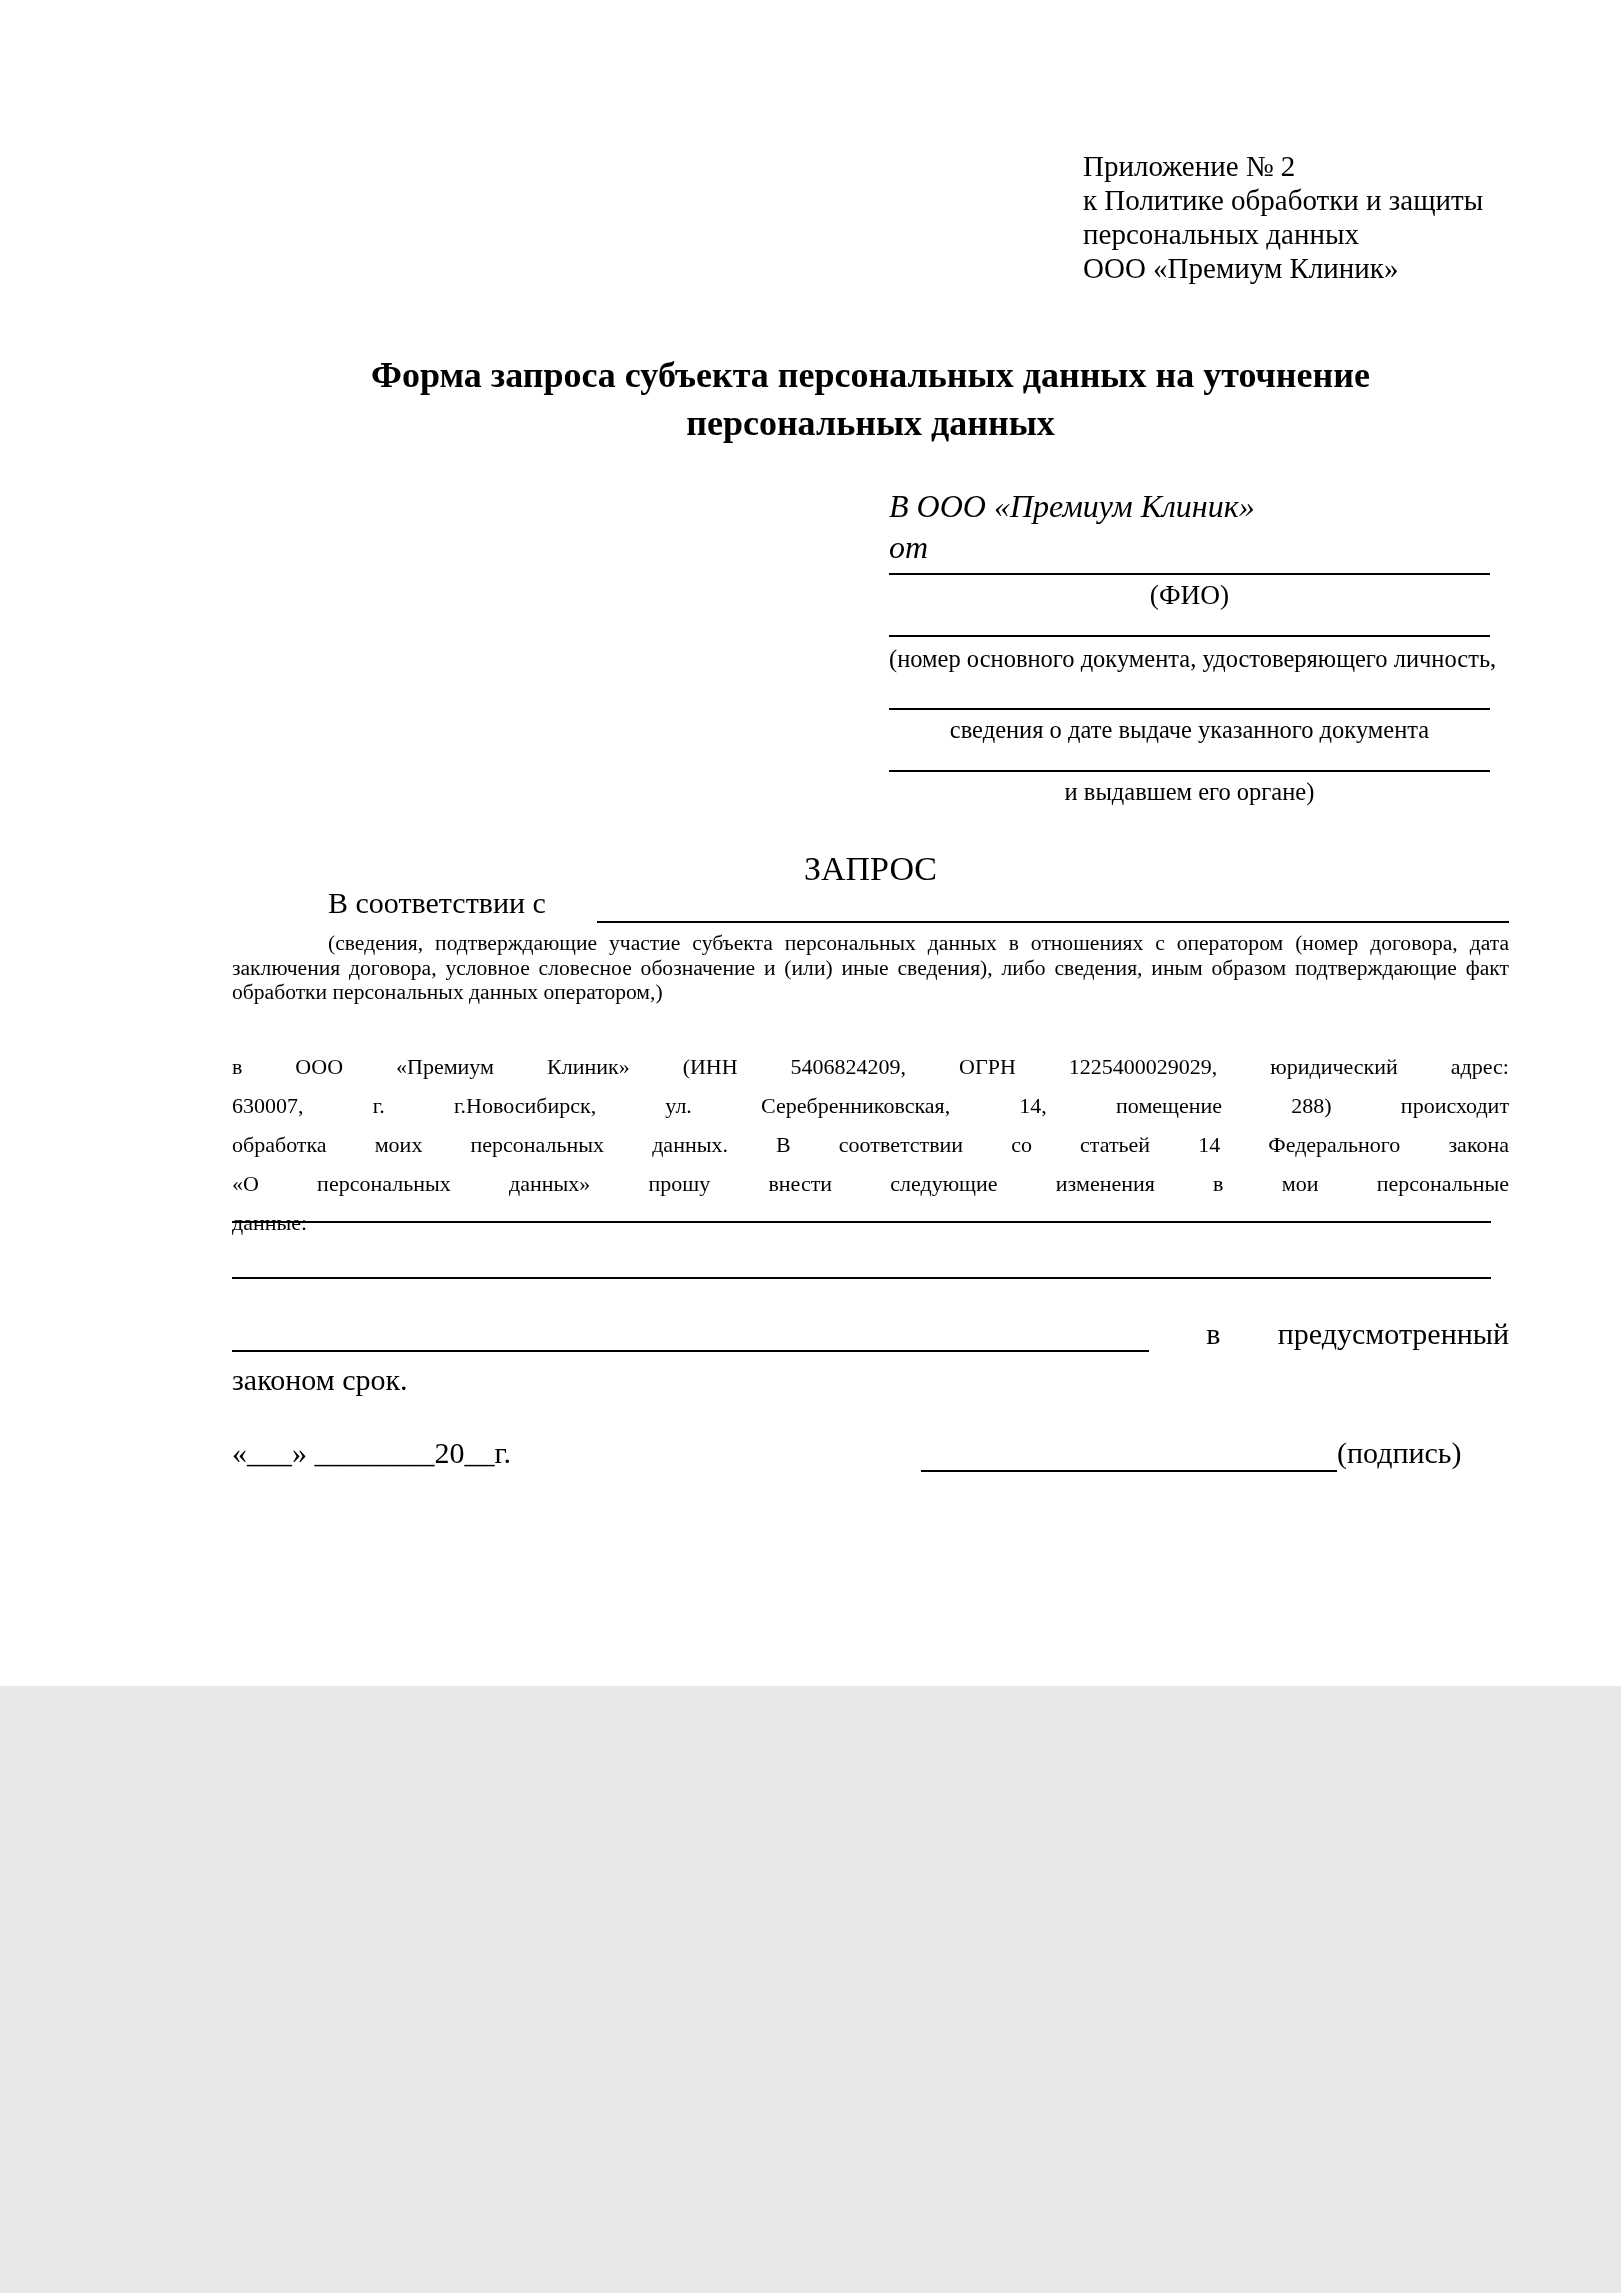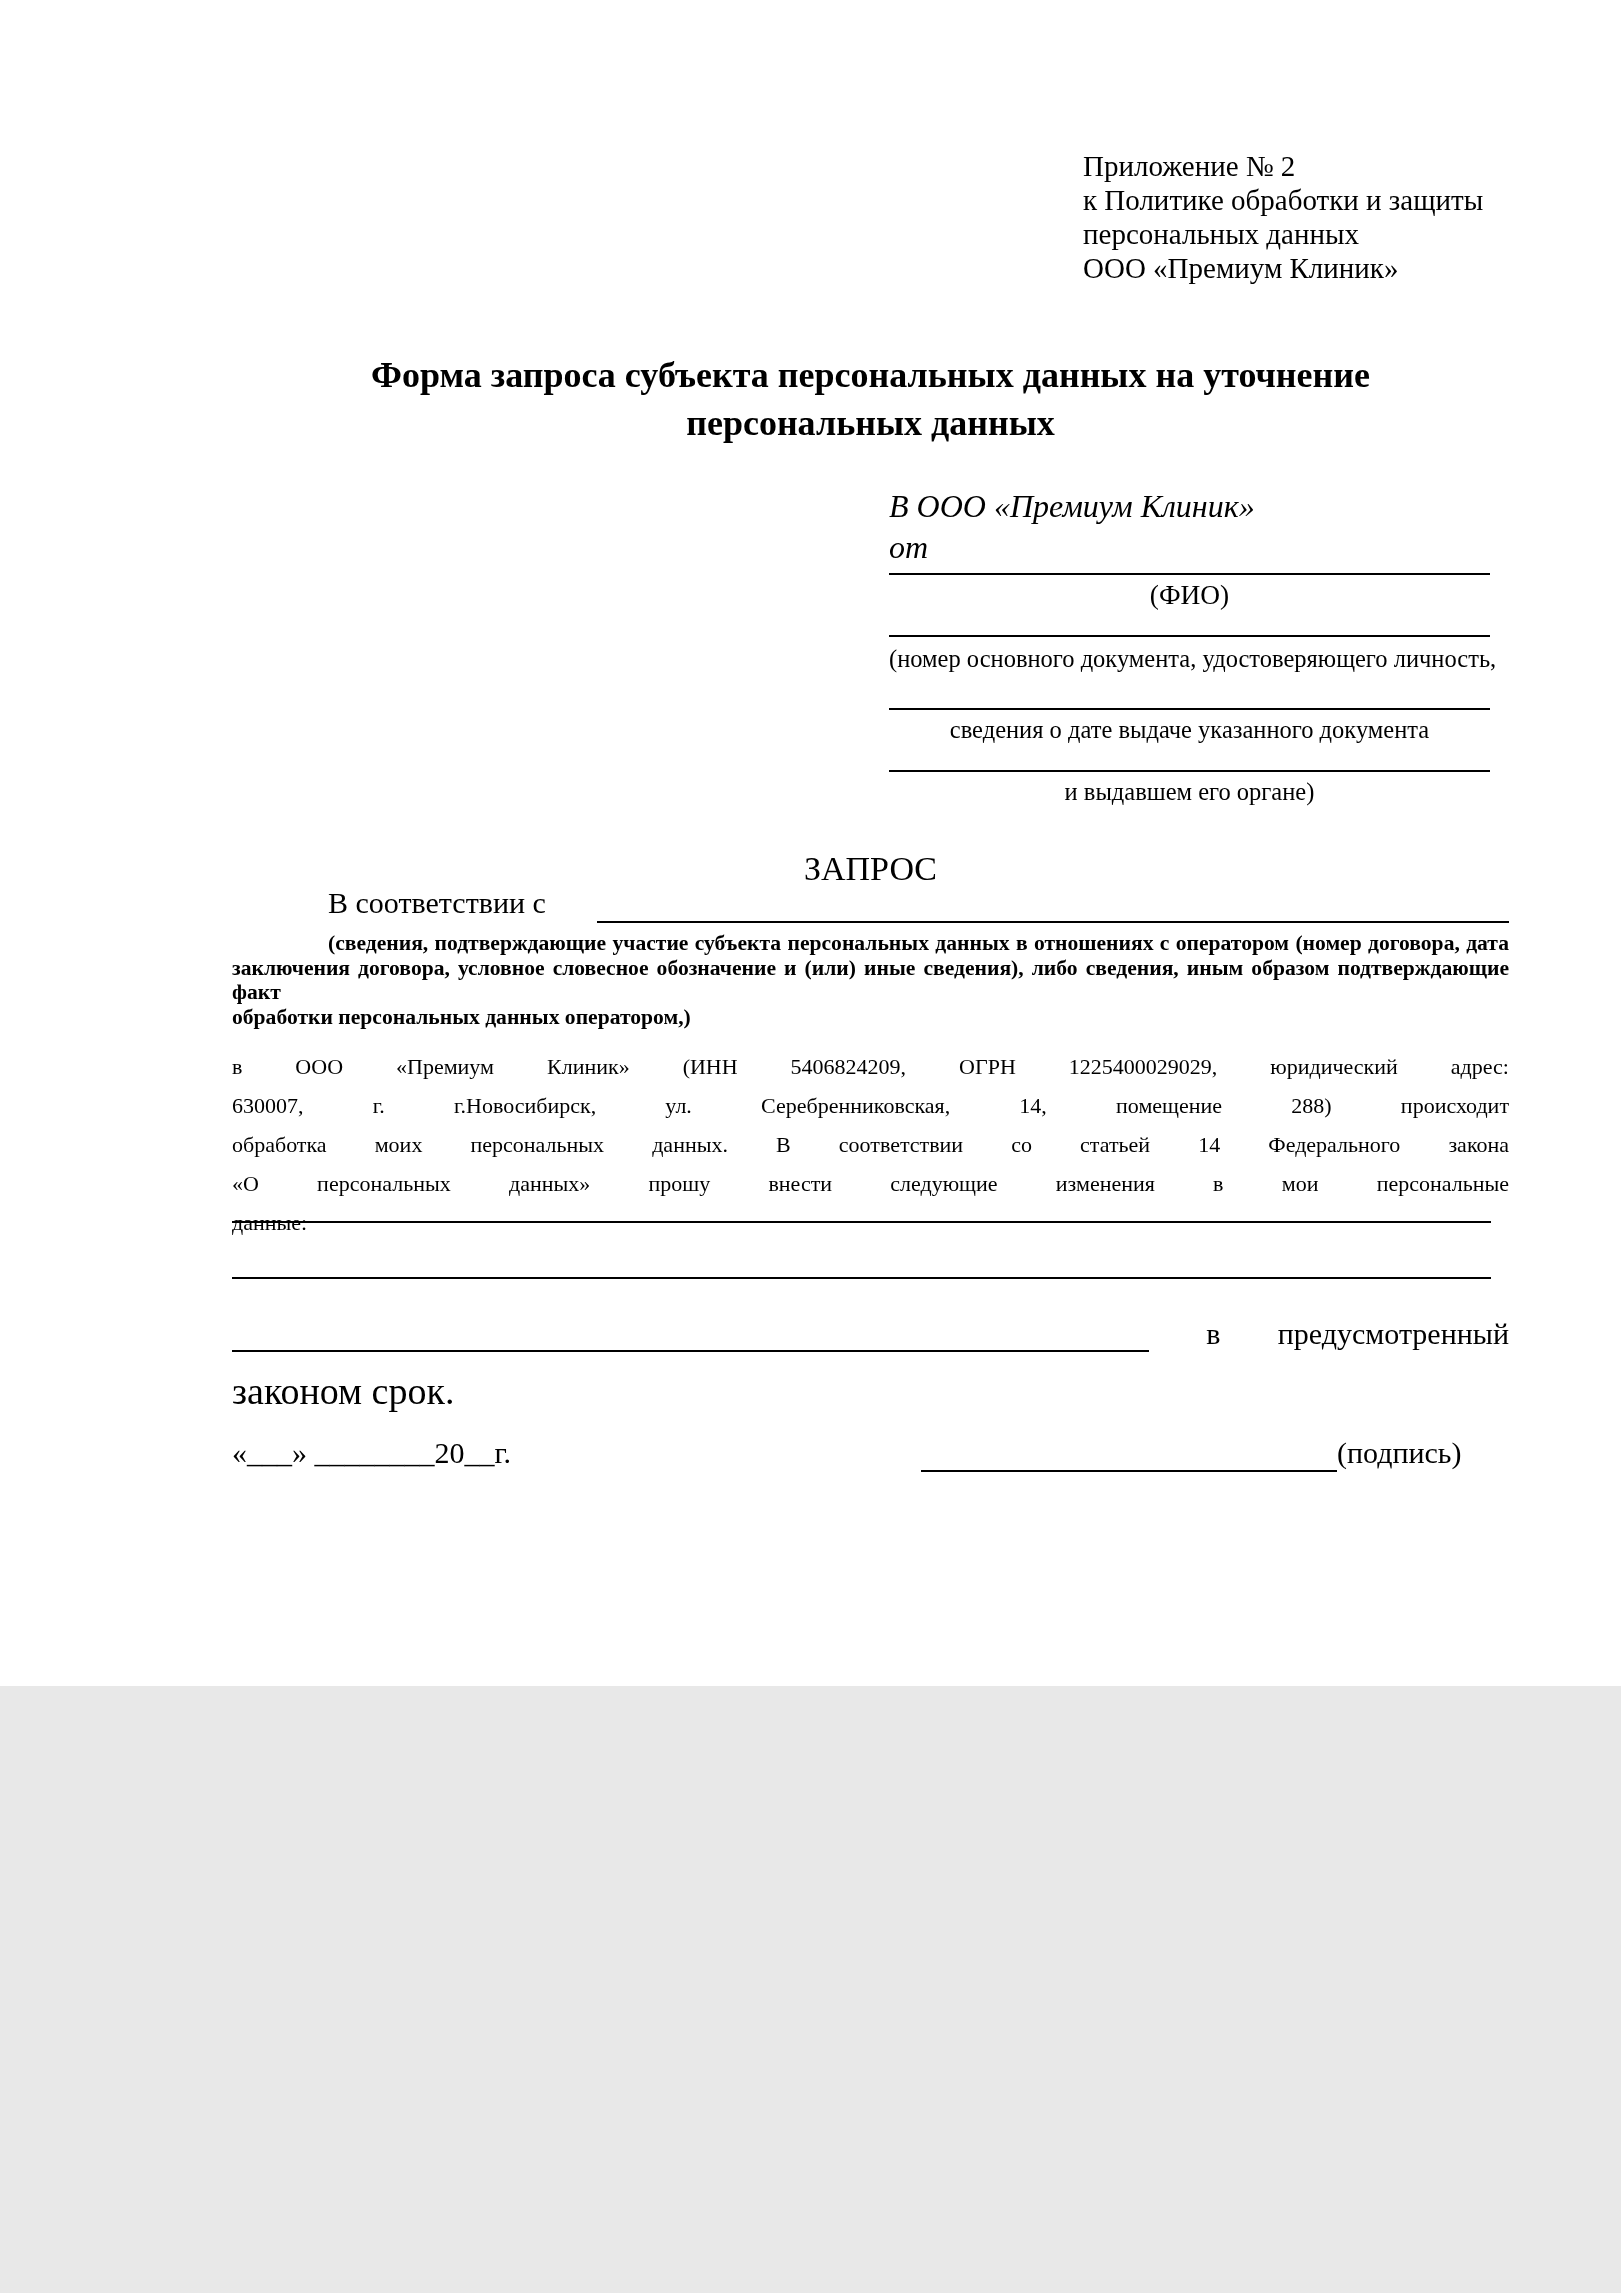--- a/index.html
+++ b/index.html
@@ -32,38 +32,38 @@
   .cap-doc1 { top:645px; font-size:24.5px; }
   .cap-doc2 { top:716px; font-size:24.5px; }
   .cap-doc3 { top:778px; font-size:24.5px; }
 
   
   .req-heading { left:232px; top:849px; width:1277px; text-align:center; font-size:34px; line-height:39px; }
   .accordance { left:232px; top:882px; width:1277px; height:41px; display:flex; font-size:30px; line-height:41px;gap:41px; }
   .accordance .prefix { padding-left:96px; white-space:nowrap; }
   .accordance .fill { flex:1 1 auto; border-bottom:2.9px solid #000; margin-left:9.8px; }
 
-  .small-note { left:232px; top:931px; width:1277px; font-size:21.6px; line-height:24.5px;font-weight:bold; }
+  .small-note { left:232px; top:931px; width:1277px; font-size:21.6px; line-height:24.5px; }
   .small-note .jl { text-align:justify; text-align-last:justify; }
   .small-note .first { text-indent:96px; }
 
   .body-par { left:232px; top:1000px; width:1277px; font-size:22px; line-height:39px;margin-top:47px; }
   .body-par .jl { text-align:justify; text-align-last:justify; }
 
   .u5 { left:232px; top:1221px; width:1259px; }
   .u6 { left:232px; top:1277px; width:1259px; }
 
   .reply-line { left:232px; top:1284px; width:1277px; font-size:30px; line-height:39px;
                 text-indent:96px; text-align:justify; text-align-last:justify; }
 
   .address-row { left:232px; top:1315px; width:1277px; height:37px; display:flex;
                  justify-content:space-between; align-items:flex-end; font-size:30px; line-height:37px; }
   .address-row .addr-blank { width:917px; height:35px; border-bottom:2.9px solid #000; }
 
-  .law-line { left:232px; top:1360px; font-size:38px; line-height:39px;margin-top:12px; }
+  .law-line { left:232px; top:1360px; font-size:30px; line-height:39px; }
 
   
   .footer-date { left:232px; top:1433px; font-size:30px; line-height:39px; white-space:pre; }
   .footer-sign { left:921px; top:1433px; width:588px; height:39px; display:flex; align-items:flex-end; font-size:30px; line-height:39px; }
   .footer-sign .sig-blank { width:416px; height:37px; border-bottom:2.9px solid #000; }
 </style>
 </head>
 <body>
 
 <div class="page">

